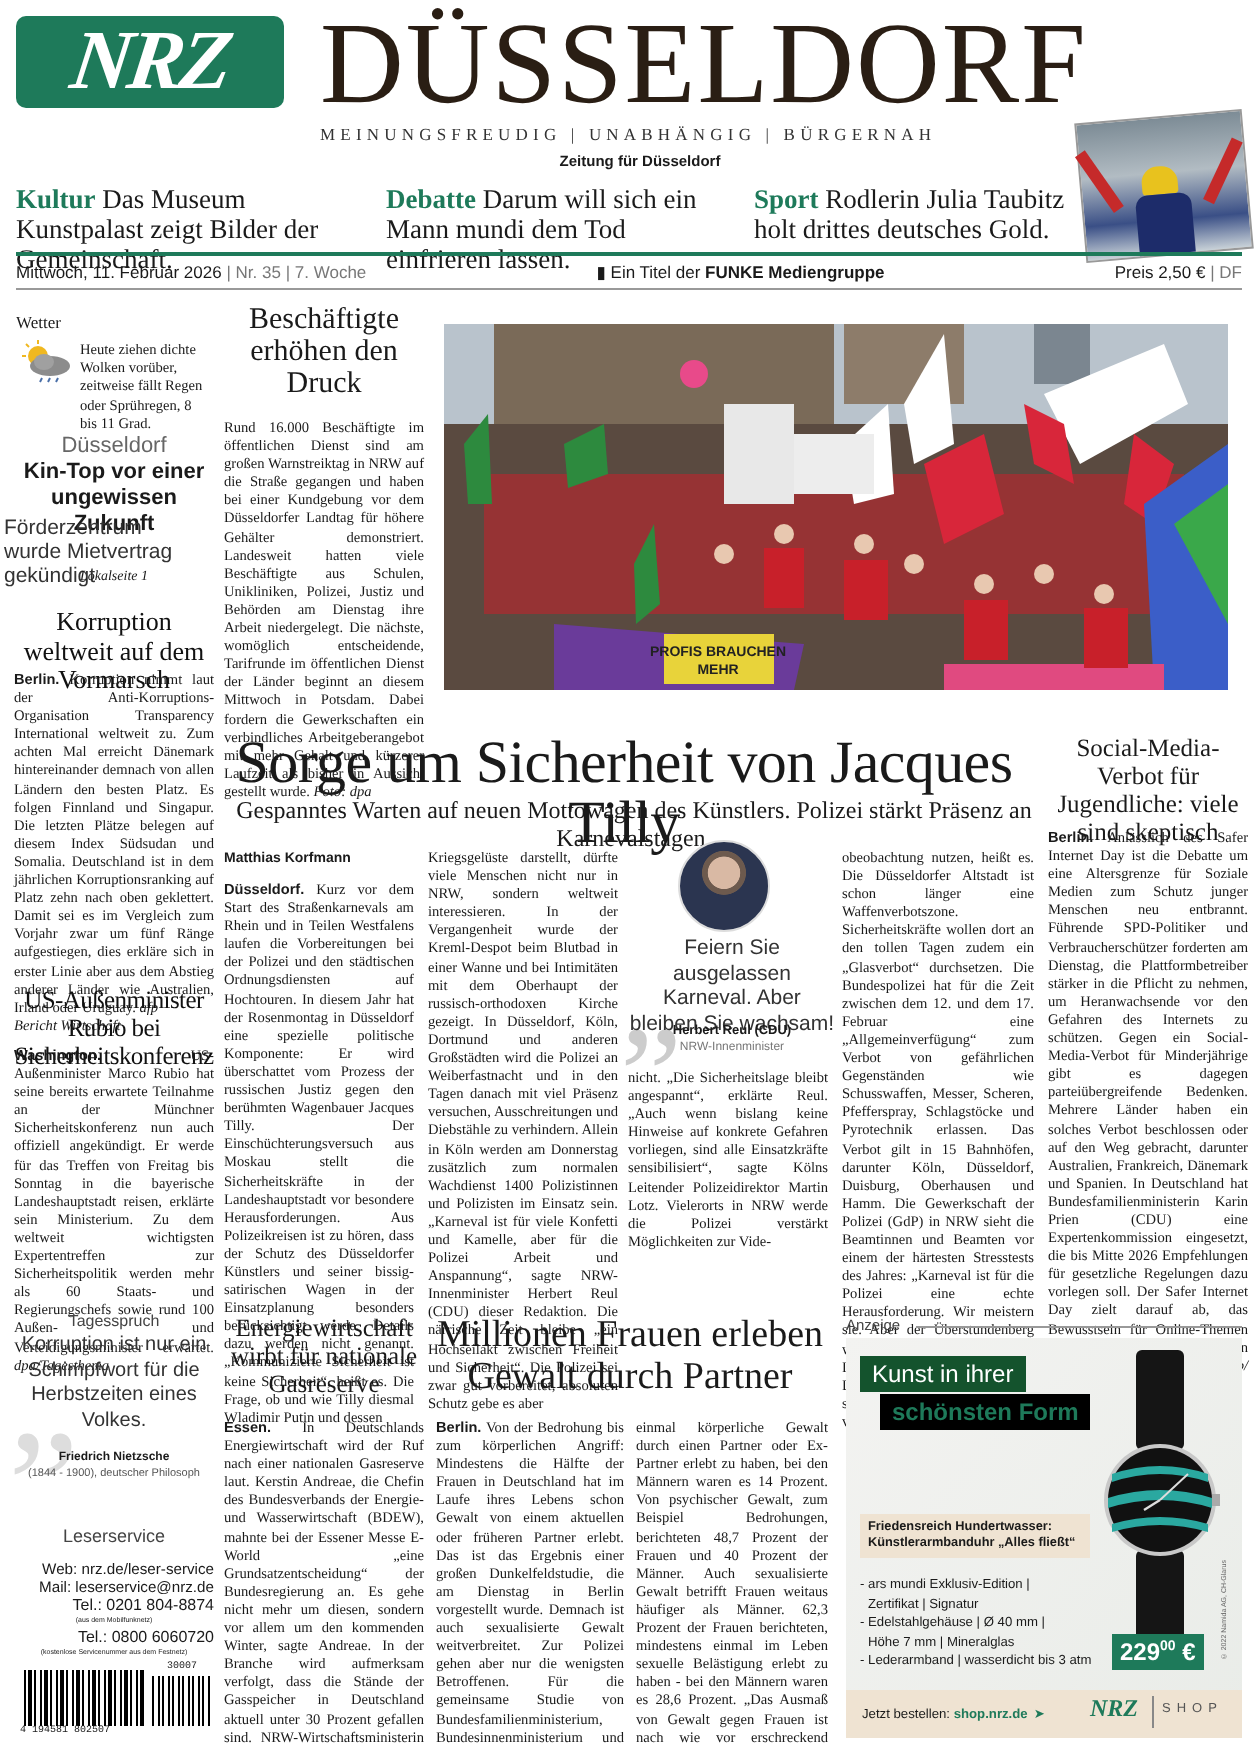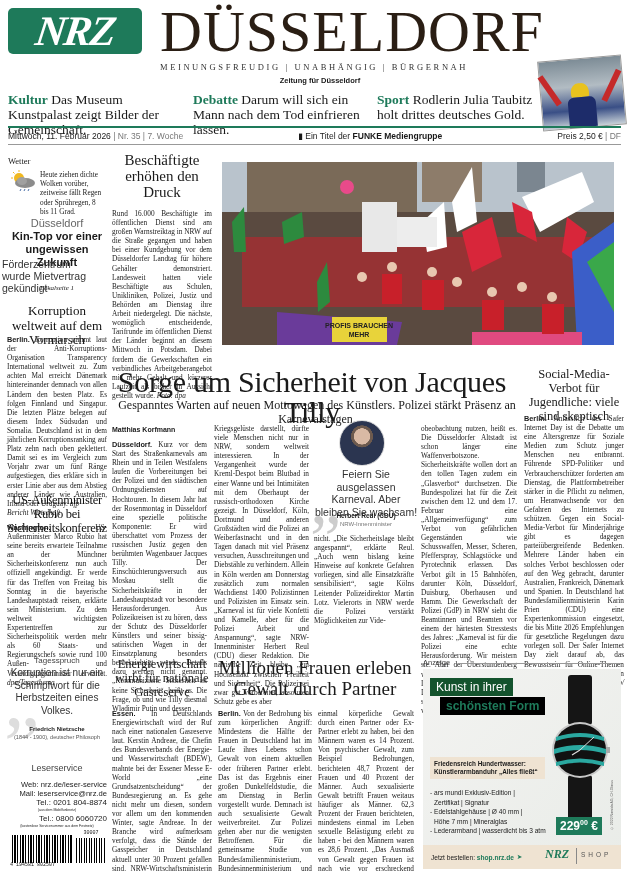--- a/index.html
+++ b/index.html
@@ -103,21 +103,21 @@
     <span>NRZ</span>
   </div>
 <div id="title" class="abs">DÜSSELDORF</div>
 <div id="motto" class="abs">MEINUNGSFREUDIG | UNABHÄNGIG | BÜRGERNAH</div>
 <div id="subtitle" class="abs">Zeitung für Düsseldorf</div>
 
 <div class="abs teaser" style="left:8px;width:175px">
   <b>Kultur</b> <span>Das Museum Kunstpalast zeigt Bilder der Gemeinschaft.</span>
 </div>
 <div class="abs teaser" style="left:193px;width:175px">
-  <b>Debatte</b> <span>Darum will sich ein Mann nach dem Tod einfrieren lassen.</span>
+  <b>Debatte</b> <span>Darum will sich ein Mann mundi dem Tod einfrieren lassen.</span>
 </div>
 <div class="abs teaser" style="left:377px;width:160px">
   <b>Sport</b> <span>Rodlerin Julia Taubitz holt drittes deutsches Gold.</span>
 </div>
 <div id="teaser-photo" class="abs">
   <div class="helmet"></div>
     <div class="body"></div>
     <div class="arm1"></div>
     <div class="arm2"></div>
 </div>

